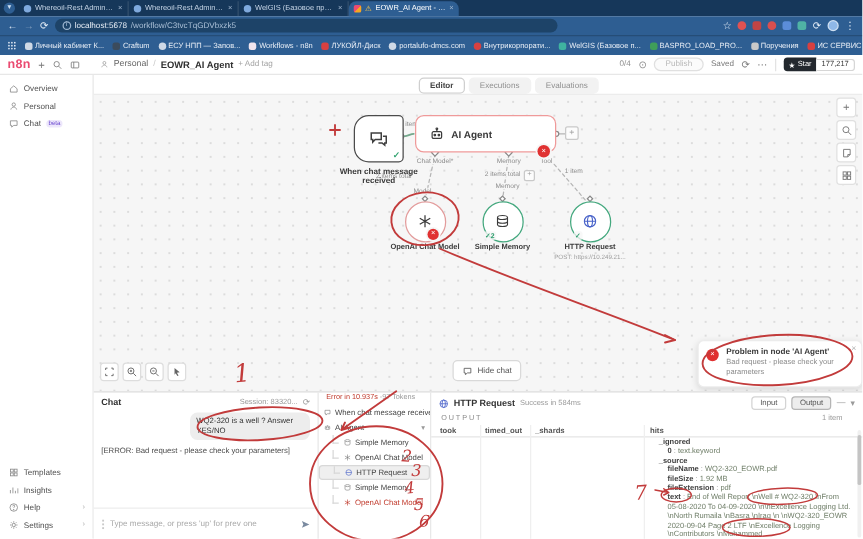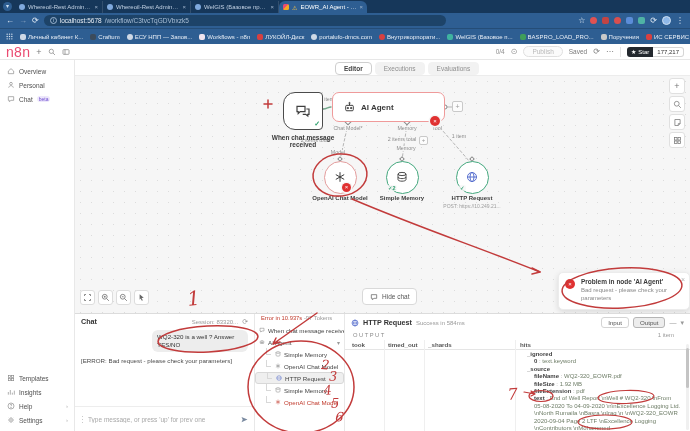--- a/index.html
+++ b/index.html
@@ -26,21 +26,21 @@
   .info{width:7px;height:7px;border-radius:50%;border:1px solid #9db6d1;color:#bcd0e4;font-size:5px;line-height:5px;text-align:center}
   .extd{width:7px;height:7px;border-radius:50%}
   .exts{width:7px;height:7px;border-radius:2px}
   .avatar{width:9px;height:9px;border-radius:50%;background:#8fb8e8;border:1px solid #cfe0f2}
   .bookmarks{position:absolute;left:0;top:28px;width:690px;height:16px;background:#2e5e92;border-top:1px solid rgba(0,0,0,.18);display:flex;align-items:center;gap:7px;padding:0 6px;color:#e8eef6;font-size:6px}
   .bm{display:flex;align-items:center;gap:2px;white-space:nowrap}
   .bfav{width:6px;height:6px;border-radius:2px;flex:none}
 
   
   .apphdr{position:absolute;left:0;top:44px;width:690px;height:16px;background:#fff;border-bottom:1px solid #e7e7e7;display:flex;align-items:center;gap:6px;padding:0 6px}
-  .logo{color:#ea4b71;font-weight:normal;font-size:14px;letter-spacing:.3px}
+  .logo{color:#ea4b71;font-weight:bold;font-size:10px;letter-spacing:.3px}
   .hic{color:#7a7a7a}
   .crumb{display:flex;align-items:center;gap:4px;margin-left:10px;font-size:7px;color:#666}
   .crumb .title{font-weight:bold;color:#2f2f2f;font-size:7.5px}
   .crumb .sep{color:#c9c9c9}
   .crumb .addtag{color:#a3a3a3;font-size:6.5px}
   .hdr-right{margin-left:auto;display:flex;align-items:center;gap:6px}
   .prog{font-size:6.5px;color:#8f8f8f}
   .pill-dis{font-size:6.5px;color:#b8b8b8;background:#fbfbfb;border:1px solid #e0e0e0;border-radius:7px;padding:1px 8px}
   .saved{font-size:6.5px;color:#7a7a7a}
   .vdiv{width:1px;height:10px;background:#e3e3e3}
@@ -252,20 +252,32 @@
           <circle cx="5" cy="5" r="3.2"></circle>
           <path d="M7.5 7.5l3 3"></path>
         </svg>
       </span>
     <span class="i hic">
         <svg width="8" height="8" viewBox="0 0 12 12" fill="none" stroke="currentColor">
           <rect x="1.5" y="2.5" width="9" height="7" rx="1"></rect>
           <path d="M4.5 2.5v7"></path>
         </svg>
       </span>
+    <div class="crumb">
+      <span class="i" style="color:#9a9a9a">
+          <svg width="7" height="7" viewBox="0 0 12 12" fill="none" stroke="currentColor">
+            <circle cx="6" cy="4" r="2"></circle>
+            <path d="M2.5 10c.5-2 2-3 3.5-3s3 1 3.5 3"></path>
+          </svg>
+        </span>
+      <span>Personal</span>
+      <span class="sep">/</span>
+      <span class="title">EOWR_AI Agent</span>
+      <span class="addtag">+ Add tag</span>
+    </div>
     <div class="hdr-right">
       <span class="prog">0/4</span>
       <span class="prog" style="font-size:8px">⊙</span>
       <span class="pill-dis">Publish</span>
       <span class="saved">Saved</span>
       <span class="hic" style="font-size:8px">⟳</span>
       <span class="hic" style="font-size:8px">⋯</span>
       <span class="vdiv"></span>
       <span class="ghstar">
         <span class="l">

